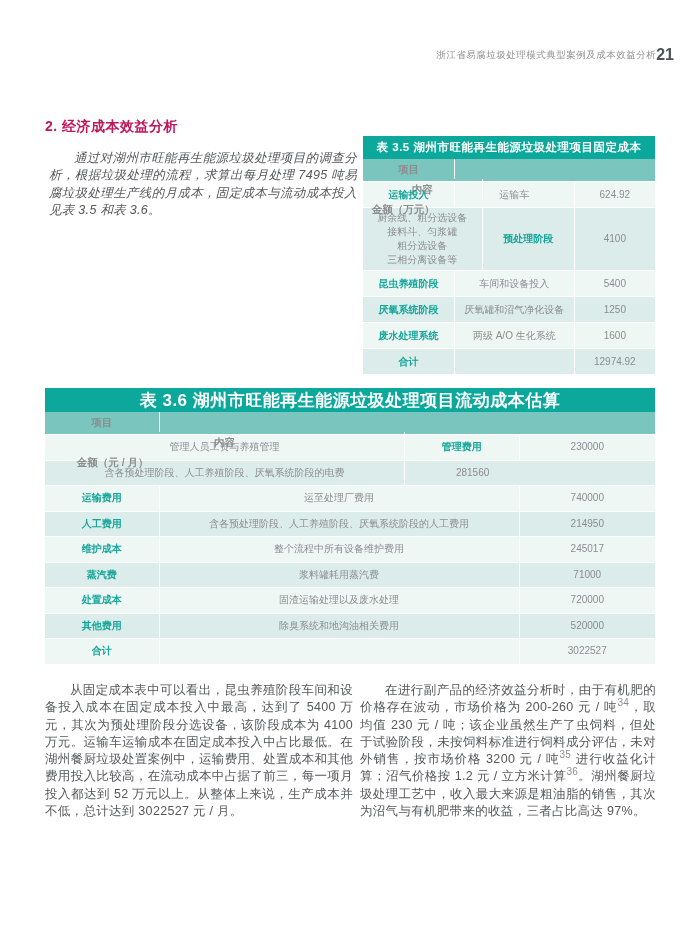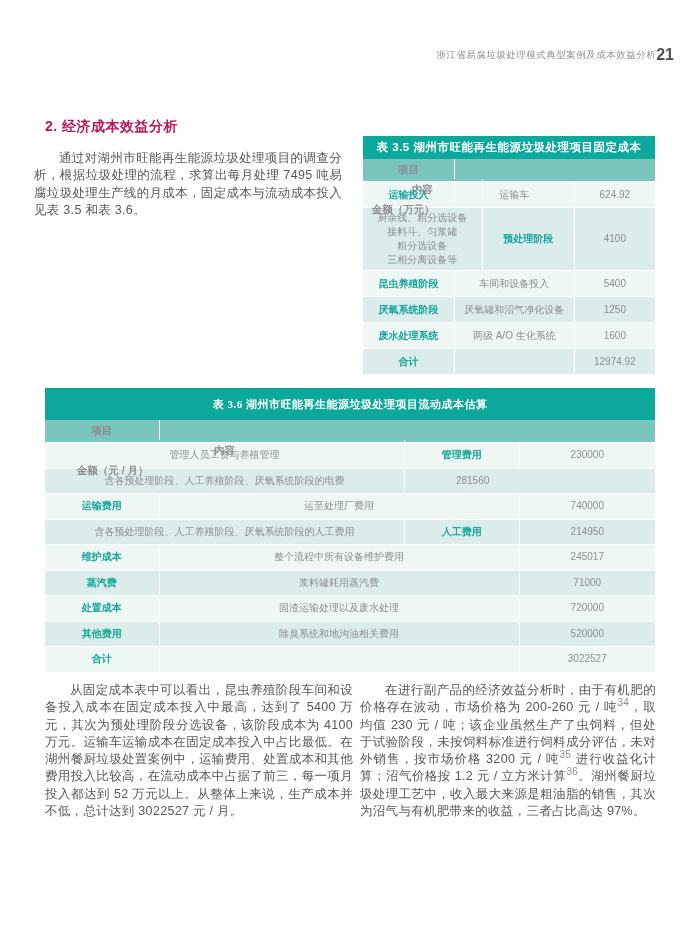--- a/index.html
+++ b/index.html
@@ -27,21 +27,21 @@
 
   
   .sec-heading{
     left:45px; top:118px; width:308px;
     font-size:14px; font-weight:bold; color:#be185d; letter-spacing:.5px;
   }
   .para{
     font-size:12.5px; line-height:17.3px; color:#56575b;
     text-align:justify; text-indent:2em; letter-spacing:.3px;
   }
-  .intro{ left:34px; top:150px; width:308px; }
+  .intro{ left:49px; top:150px; width:308px;font-style:italic; }
 
   
   .tbl{ background:#ffffff; }
   .tbl-title{
     background:var(--teal,#0ba89b); color:#fff;
     font-weight:bold; text-align:center;
     display:flex; align-items:center; justify-content:center;
     letter-spacing:.5px;
   }
   .thead{
@@ -63,21 +63,21 @@
 
   
   .t35{ left:363px; top:122px; width:292px;margin-top:14px; }
   .t35 .tbl-title{ height:23px; font-size:11.5px; }
   .t35 .thead{ height:22px; }
   .t35 .c1{ width:31.5%; } .t35 .c2{ width:41%; } .t35 .c3{ width:27.5%; }
   .t35 .trow{ min-height:25px; }
 
   
   .t36{ left:45px; top:388px; width:610px; }
-  .t36 .tbl-title{ height:32px; font-size:11px;font-family:Liberation Serif, serif; }
+  .t36 .tbl-title{ height:24px; font-size:17px; }
   .t36 .thead{ height:22px; }
   .t36 .c1{ width:18.8%; } .t36 .c2{ width:59%; } .t36 .c3{ width:22.2%; }
   .t36 .trow{ min-height:24.5px; }
 
   
   .p-left{ left:45px; top:682px; width:308px; }
   .p-right{ left:360px; top:682px; width:296px; }
   sup{ font-size:10px; color:#8c8d8f; vertical-align:super; line-height:0; }
 </style>
 </head>
@@ -151,22 +151,22 @@
       <div class="trow">
     <div class="cell c2 content">含各预处理阶段、人工养殖阶段、厌氧系统阶段的电费</div>
     <div class="cell c3 amount">281560</div>
   </div>
       <div class="trow">
     <div class="cell c1 item">运输费用</div>
     <div class="cell c2 content">运至处理厂费用</div>
     <div class="cell c3 amount">740000</div>
   </div>
       <div class="trow">
+    <div class="cell c1 item">人工费用</div>
     <div class="cell c2 content">含各预处理阶段、人工养殖阶段、厌氧系统阶段的人工费用</div>
-    <div class="cell c1 item">人工费用</div>
     <div class="cell c3 amount">214950</div>
   </div>
       <div class="trow">
     <div class="cell c1 item">维护成本</div>
     <div class="cell c2 content">整个流程中所有设备维护费用</div>
     <div class="cell c3 amount">245017</div>
   </div>
       <div class="trow">
     <div class="cell c1 item">蒸汽费</div>
     <div class="cell c2 content">浆料罐耗用蒸汽费</div>

